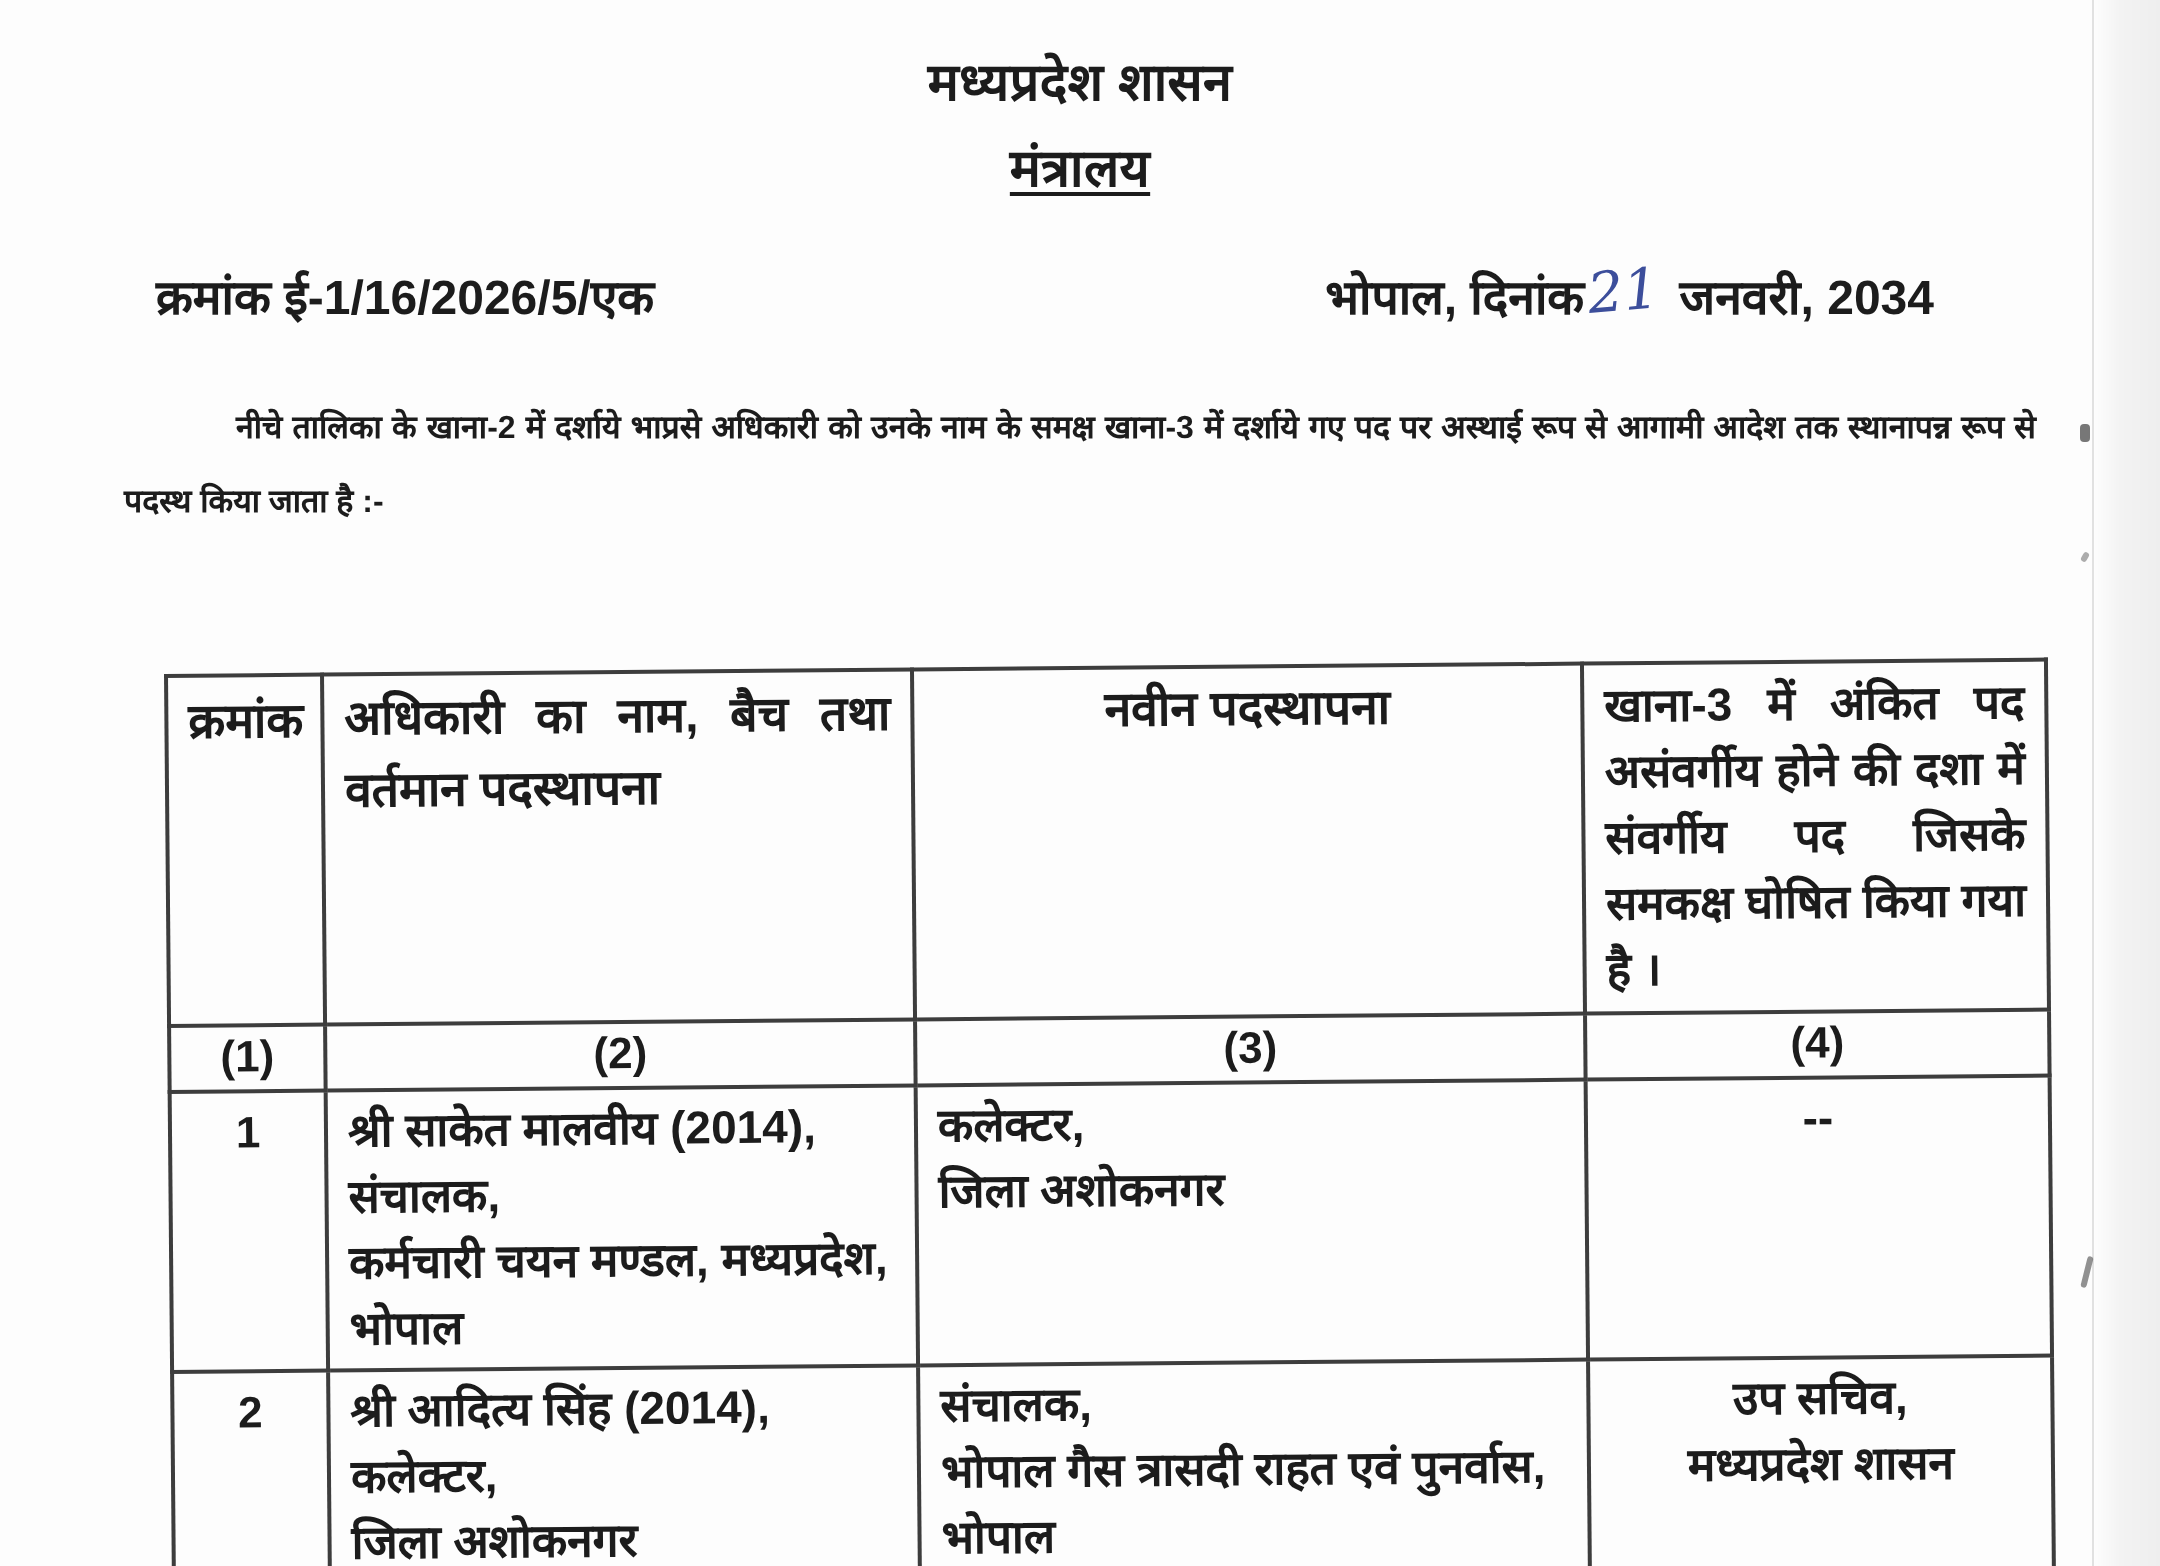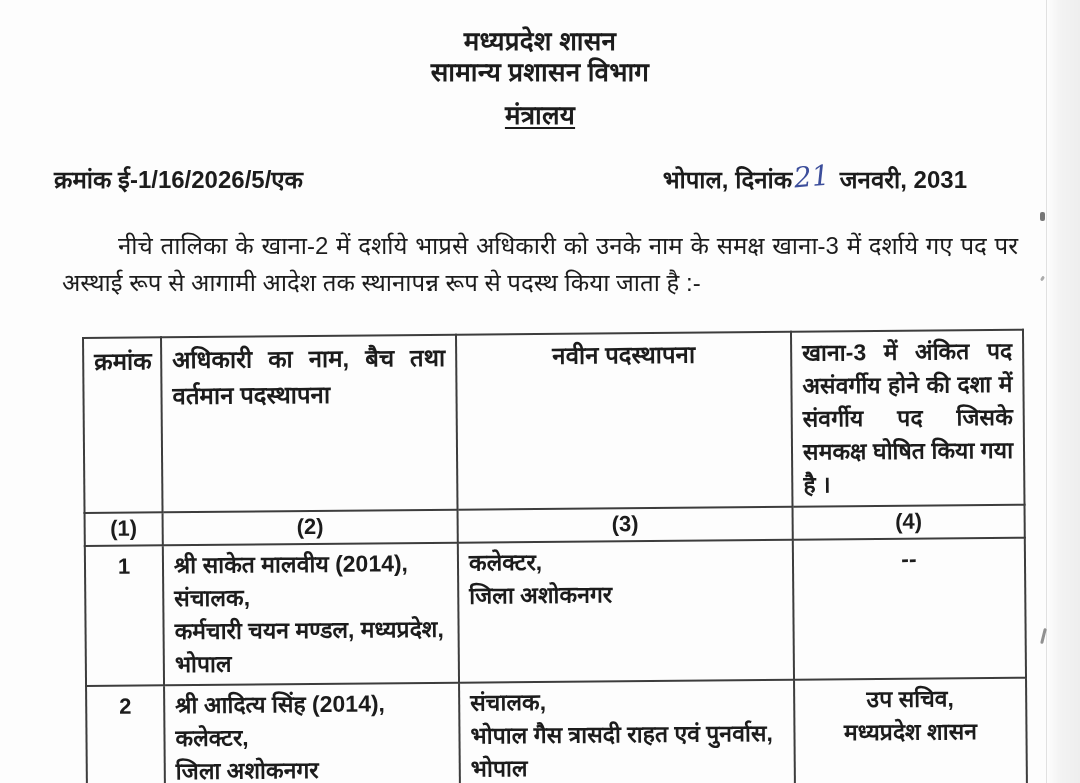--- a/index.html
+++ b/index.html
@@ -31,21 +31,21 @@
     font-weight: 700;
     font-size: 26px;
     line-height: 31px;
     letter-spacing: 0.2px;
   }
   .doc-header .underlined { text-decoration: underline; text-underline-offset: 3px; text-decoration-thickness: 2px; margin-top: 12px; }
 
   
   .ref-row {
     margin-top: 31px;
-    padding: 0 113px 0 54px;
+    padding: 0 113px 0 78px;
     display: flex;
     justify-content: space-between;
     align-items: baseline;
     font-size: 24px;
     font-weight: 700;
   }
   .date-line { display: flex; align-items: flex-end; }
   .handwritten {
     font-family: "DejaVu Serif", serif;
     font-style: italic;
@@ -53,23 +53,23 @@
     font-size: 28px;
     color: #3c4e9b;
     margin: 0 10px 0 2px;
     transform: rotate(-5deg) translateY(-2px);
     display: inline-block;
   }
 
   
   .para {
     margin: 32px 62px 16px 62px;
-    font-size: 24px;
+    font-size: 16px;
     line-height: 37px;
-    font-weight: 400;
+    font-weight: 700;
     text-align: justify;
     text-indent: 56px;
   }
 
   
   .table-wrap {
     position: absolute;
     left: 82px;
     top: 337px;
     transform: rotate(-0.5deg);
@@ -109,30 +109,29 @@
   .r1 td { height: 135px; }
   .r2 td { height: 130px; }
 </style>
 </head>
 <body>
 
 <div class="page">
 
   <div class="doc-header">
     <div>मध्यप्रदेश शासन</div>
-    <div>सामान्य प्रशासन विभाग</div>
     <div class="underlined">मंत्रालय</div>
   </div>
 
   <div class="ref-row">
     <div>क्रमांक ई-1/16/2026/5/एक</div>
     <div class="date-line">
       <span>भोपाल, दिनांक</span>
       <span class="handwritten">21</span>
-      <span>जनवरी, 2031</span>
+      <span>जनवरी, 2034</span>
     </div>
   </div>
 
   <div class="para">नीचे तालिका के खाना-2 में दर्शाये भाप्रसे अधिकारी को उनके नाम के समक्ष खाना-3 में दर्शाये गए पद पर अस्थाई रूप से आगामी आदेश तक स्थानापन्न रूप से पदस्थ किया जाता है :-</div>
 
   <div class="table-wrap">
     <table>
       <colgroup>
           <col class="c1">
           <col class="c2">

